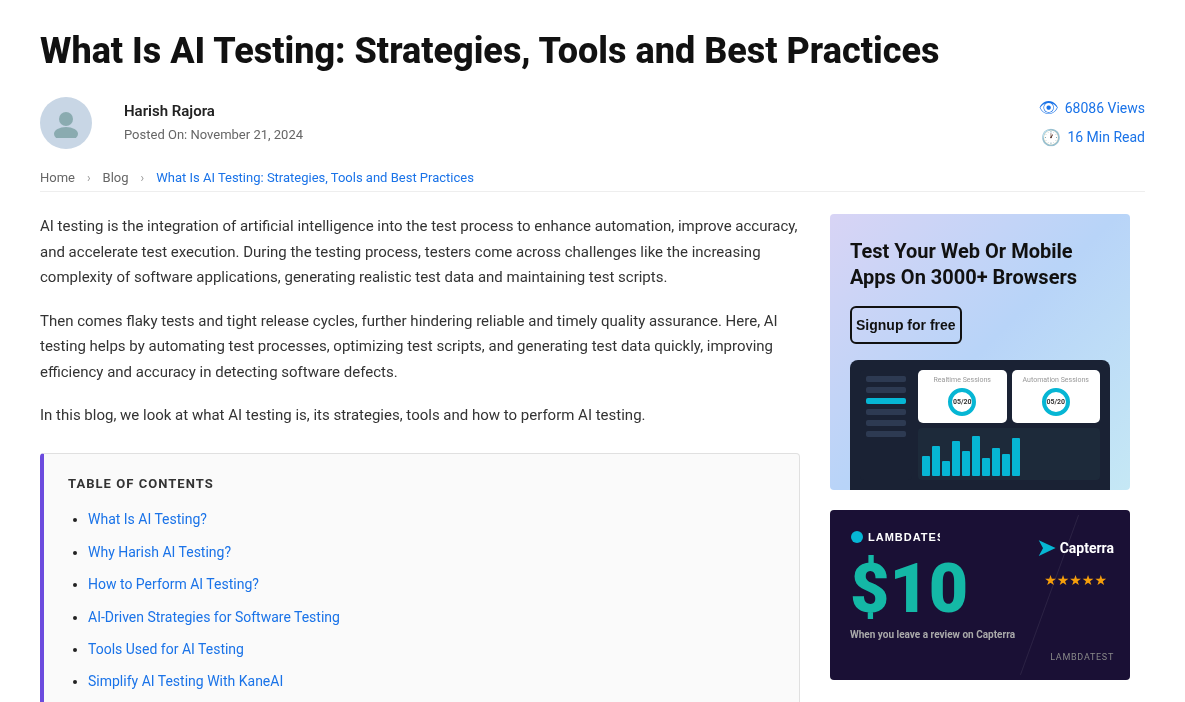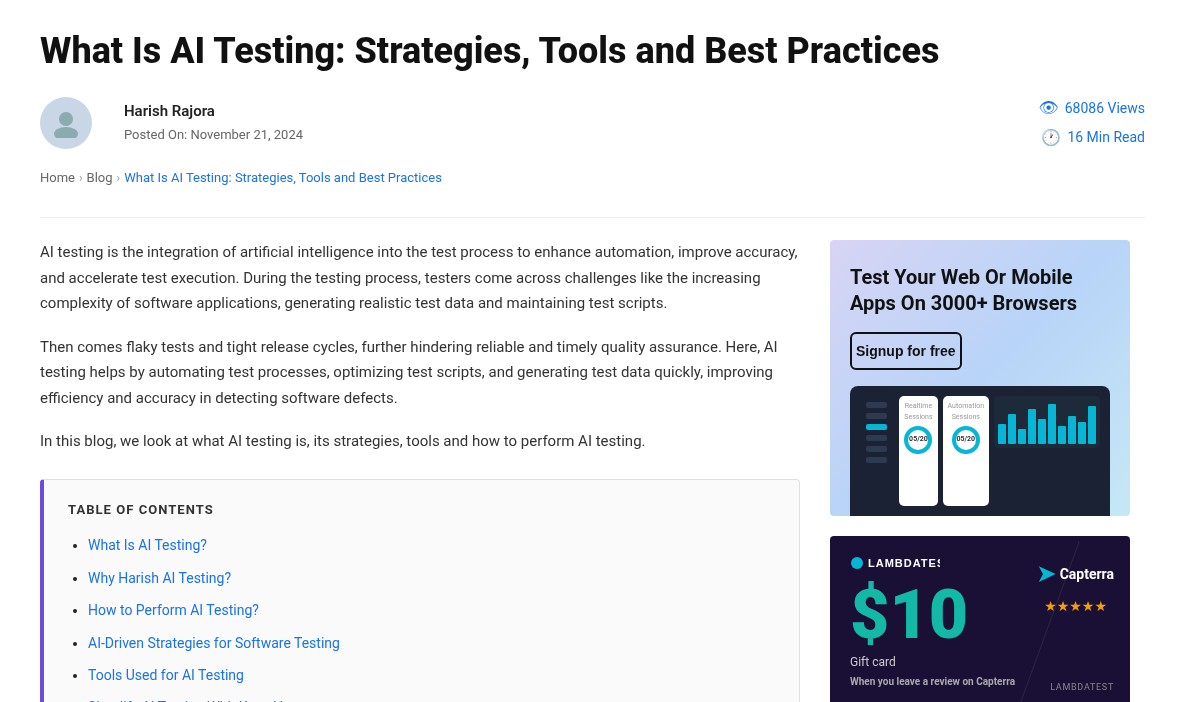--- a/index.html
+++ b/index.html
@@ -68,25 +68,25 @@
       display: flex;
       align-items: center;
       gap: 6px;
     }
     .meta-icon {
       font-size: 16px;
     }
     .breadcrumb {
       display: flex;
       align-items: center;
-      gap: 4px;
+      gap: 12px;
       font-size: 13px;
       color: #666;
       margin-bottom: 22px;
-      padding-bottom: 28px;
+      padding-bottom: 2px;
       border-bottom: 1px solid #eee;
     }
     .breadcrumb-link {
       color: #666;
       text-decoration: none;
     }
     .breadcrumb-current {
       color: #1a73e8;
       text-decoration: none;
     }
@@ -323,21 +323,21 @@
 
             <div style="width:52px;background:#1a2234;border-radius:4px;padding:6px;">
               <div style="height:6px;background:#2d3a52;border-radius:2px;margin-bottom:5px;"></div>
               <div style="height:6px;background:#2d3a52;border-radius:2px;margin-bottom:5px;"></div>
               <div style="height:6px;background:#06b6d4;border-radius:2px;margin-bottom:5px;"></div>
               <div style="height:6px;background:#2d3a52;border-radius:2px;margin-bottom:5px;"></div>
               <div style="height:6px;background:#2d3a52;border-radius:2px;margin-bottom:5px;"></div>
               <div style="height:6px;background:#2d3a52;border-radius:2px;margin-bottom:5px;"></div>
             </div>
 
-            <div style="flex:1;display:flex;flex-direction:row;gap:5px;">
+            <div style="flex:1;display:flex;flex-direction:column;gap:5px;">
               <div style="display:flex;gap:5px;">
                 <div style="background:#fff;border-radius:5px;padding:5px;flex:1;text-align:center;">
                   <div style="font-size:7px;color:#999;margin-bottom:2px;">Realtime Sessions</div>
                   <div style="width:28px;height:28px;border-radius:50%;border:4px solid #06b6d4;margin:2px auto;display:flex;align-items:center;justify-content:center;">
                     <span style="font-size:7px;font-weight:700;color:#333;">05/20</span>
                   </div>
                 </div>
                 <div style="background:#fff;border-radius:5px;padding:5px;flex:1;text-align:center;">
                   <div style="font-size:7px;color:#999;margin-bottom:2px;">Automation Sessions</div>
                   <div style="width:28px;height:28px;border-radius:50%;border:4px solid #06b6d4;margin:2px auto;display:flex;align-items:center;justify-content:center;">
@@ -364,21 +364,20 @@
 
       <div class="sidebar-card sidebar-card-2">
         <div class="diagonal-line"></div>
         <div class="card2-logo">
           <svg width="90" height="14" viewBox="0 0 90 14">
             <circle cx="7" cy="7" r="6" fill="#06b6d4"></circle>
             <text x="18" y="11" font-family="Arial" font-size="11" font-weight="700" fill="#fff">LAMBDATEST</text>
           </svg>
         </div>
         <div class="card2-amount">$10</div>
-        <div class="card2-gift">Gift card</div>
         <div class="card2-gift" style="font-size:10px;color:#aaa;margin-top:2px;font-weight:bold;">When you leave a review on Capterra</div>
 
         <div class="card2-capterra">
           <div class="capterra-logo">
             <span style="color:#06b6d4;font-size:22px;font-weight:900;">➤</span>
             <span>Capterra</span>
           </div>
           <div class="capterra-stars">★★★★★</div>
         </div>
 

